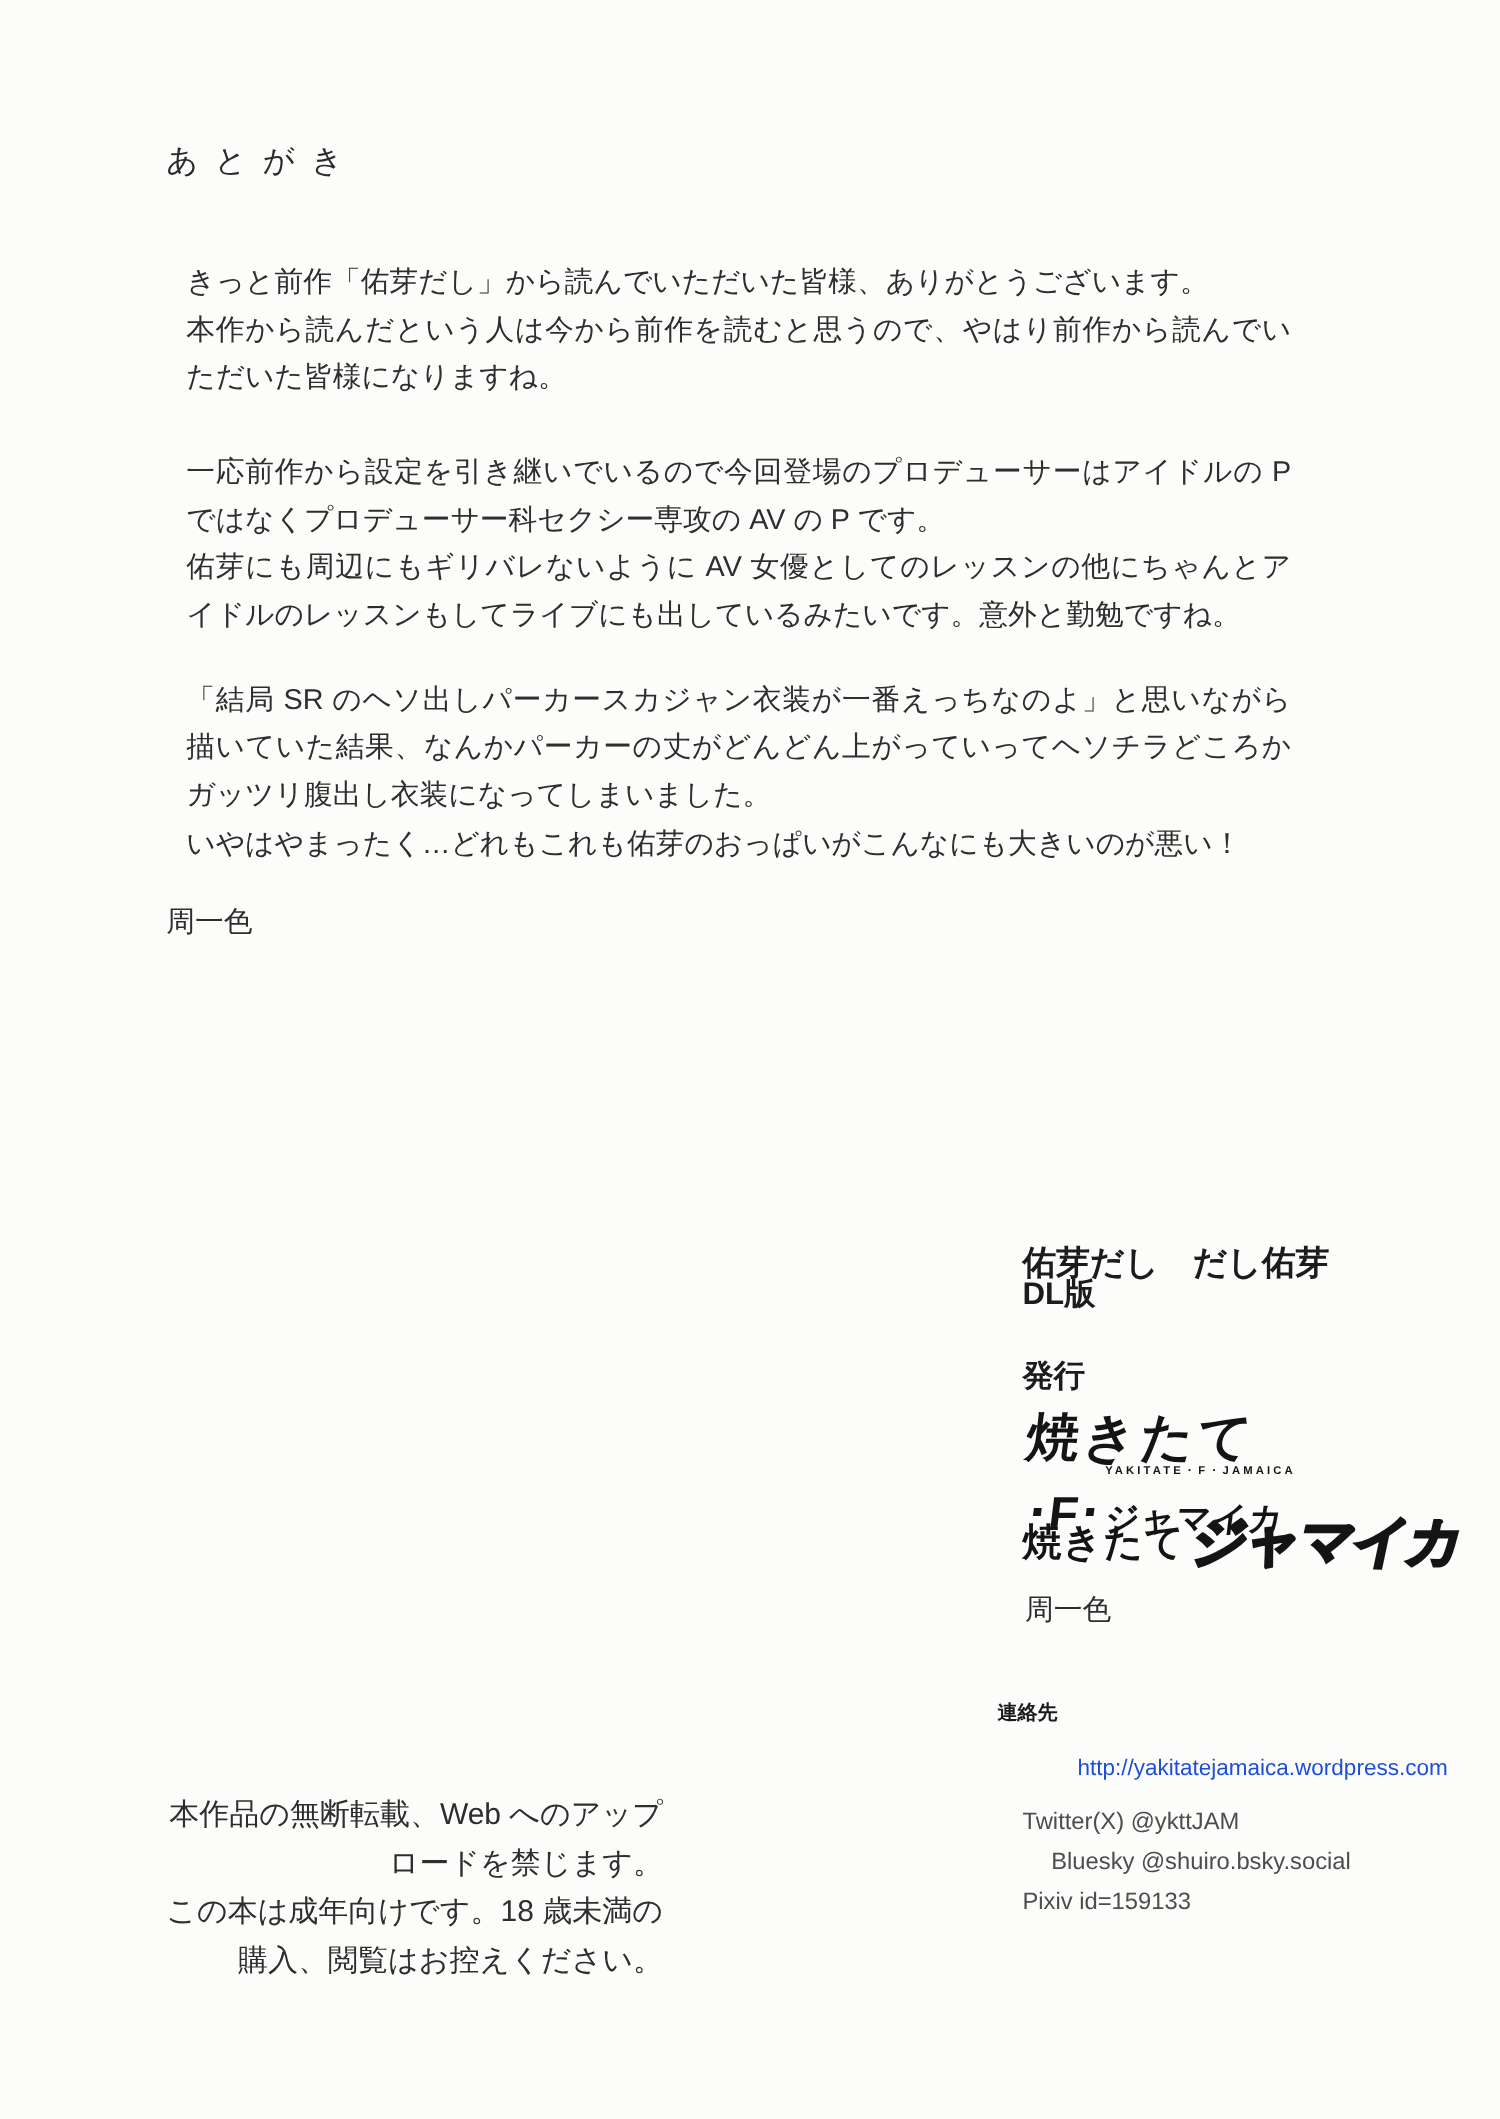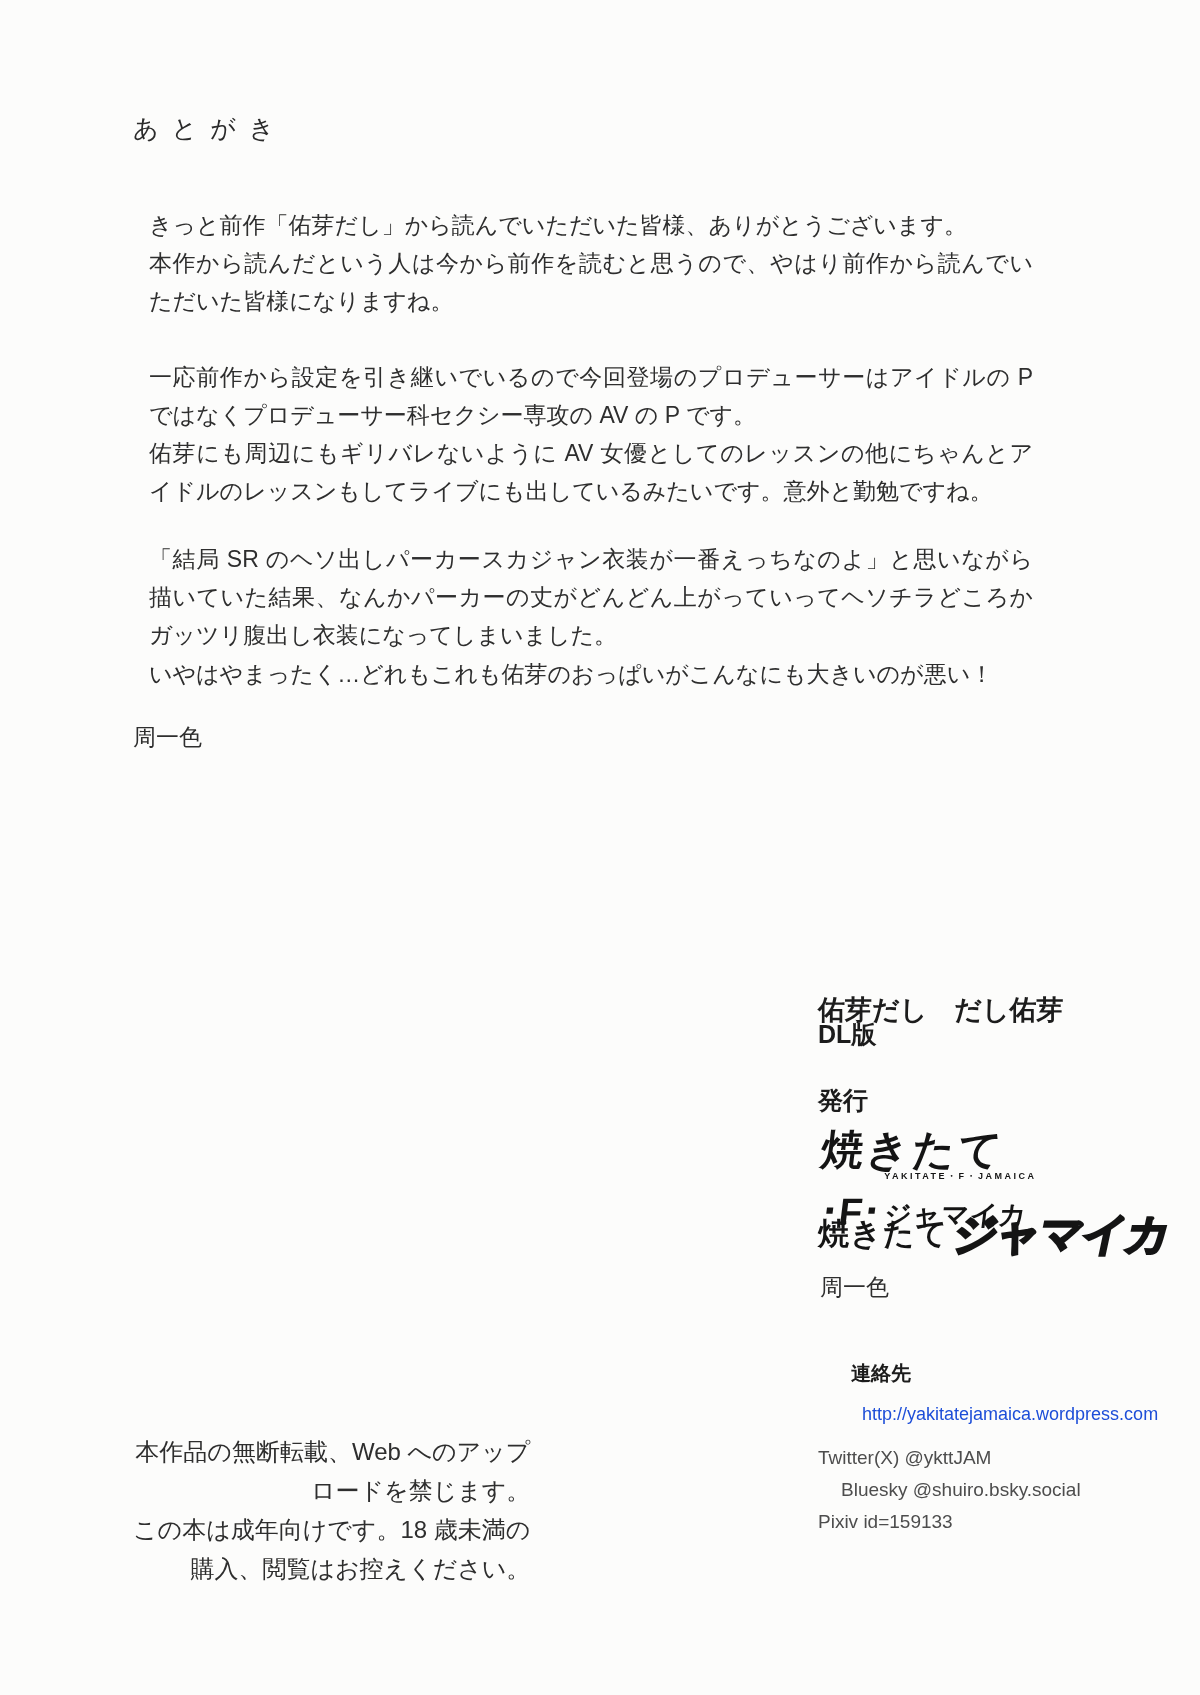--- a/index.html
+++ b/index.html
@@ -68,21 +68,21 @@
   .logo2 { left: 818px; top: 1212px; display: flex; align-items: center; white-space: nowrap; }
   .logo2-main { font-size: 31px; font-weight: 900; color: #141414; letter-spacing: 1px; }
   .logo2-katakana {
     font-size: 44px; font-weight: 900; letter-spacing: -2px;
     color: #ffffff; -webkit-text-stroke: 2.5px #141414;
     text-shadow: 0 0 0 #141414;
     transform: skewX(-12deg); margin-left: 6px; line-height: 1;
   }
   .author-name { left: 820px; top: 1272px; font-size: 23px; color: #2e2e2e; }
 
-  .contact-heading { left: 851px; top: 1360px; font-size: 20px; font-weight: bold; color: #1c1c1c; }
+  .contact-heading { left: 798px; top: 1360px; font-size: 16px; font-weight: bold; color: #1c1c1c; }
   .website   { left: 818px; top: 1404px; font-size: 18px; color: #1d4ed8; margin-left: 44px; }
   .twitter   { left: 818px; top: 1447px; font-size: 19px; color: #4d4d4d; }
   .bluesky   { left: 818px; top: 1479px; font-size: 19px; color: #4d4d4d; margin-left: 23px; }
   .pixiv     { left: 818px; top: 1511px; font-size: 19px; color: #4d4d4d; }
   .publish-date { left: 818px; top: 1552px; font-size: 25px; color: #2b2b2b; }
   .publish-suffix { margin-left: 48px; }
 </style>
 </head>
 <body>
 

